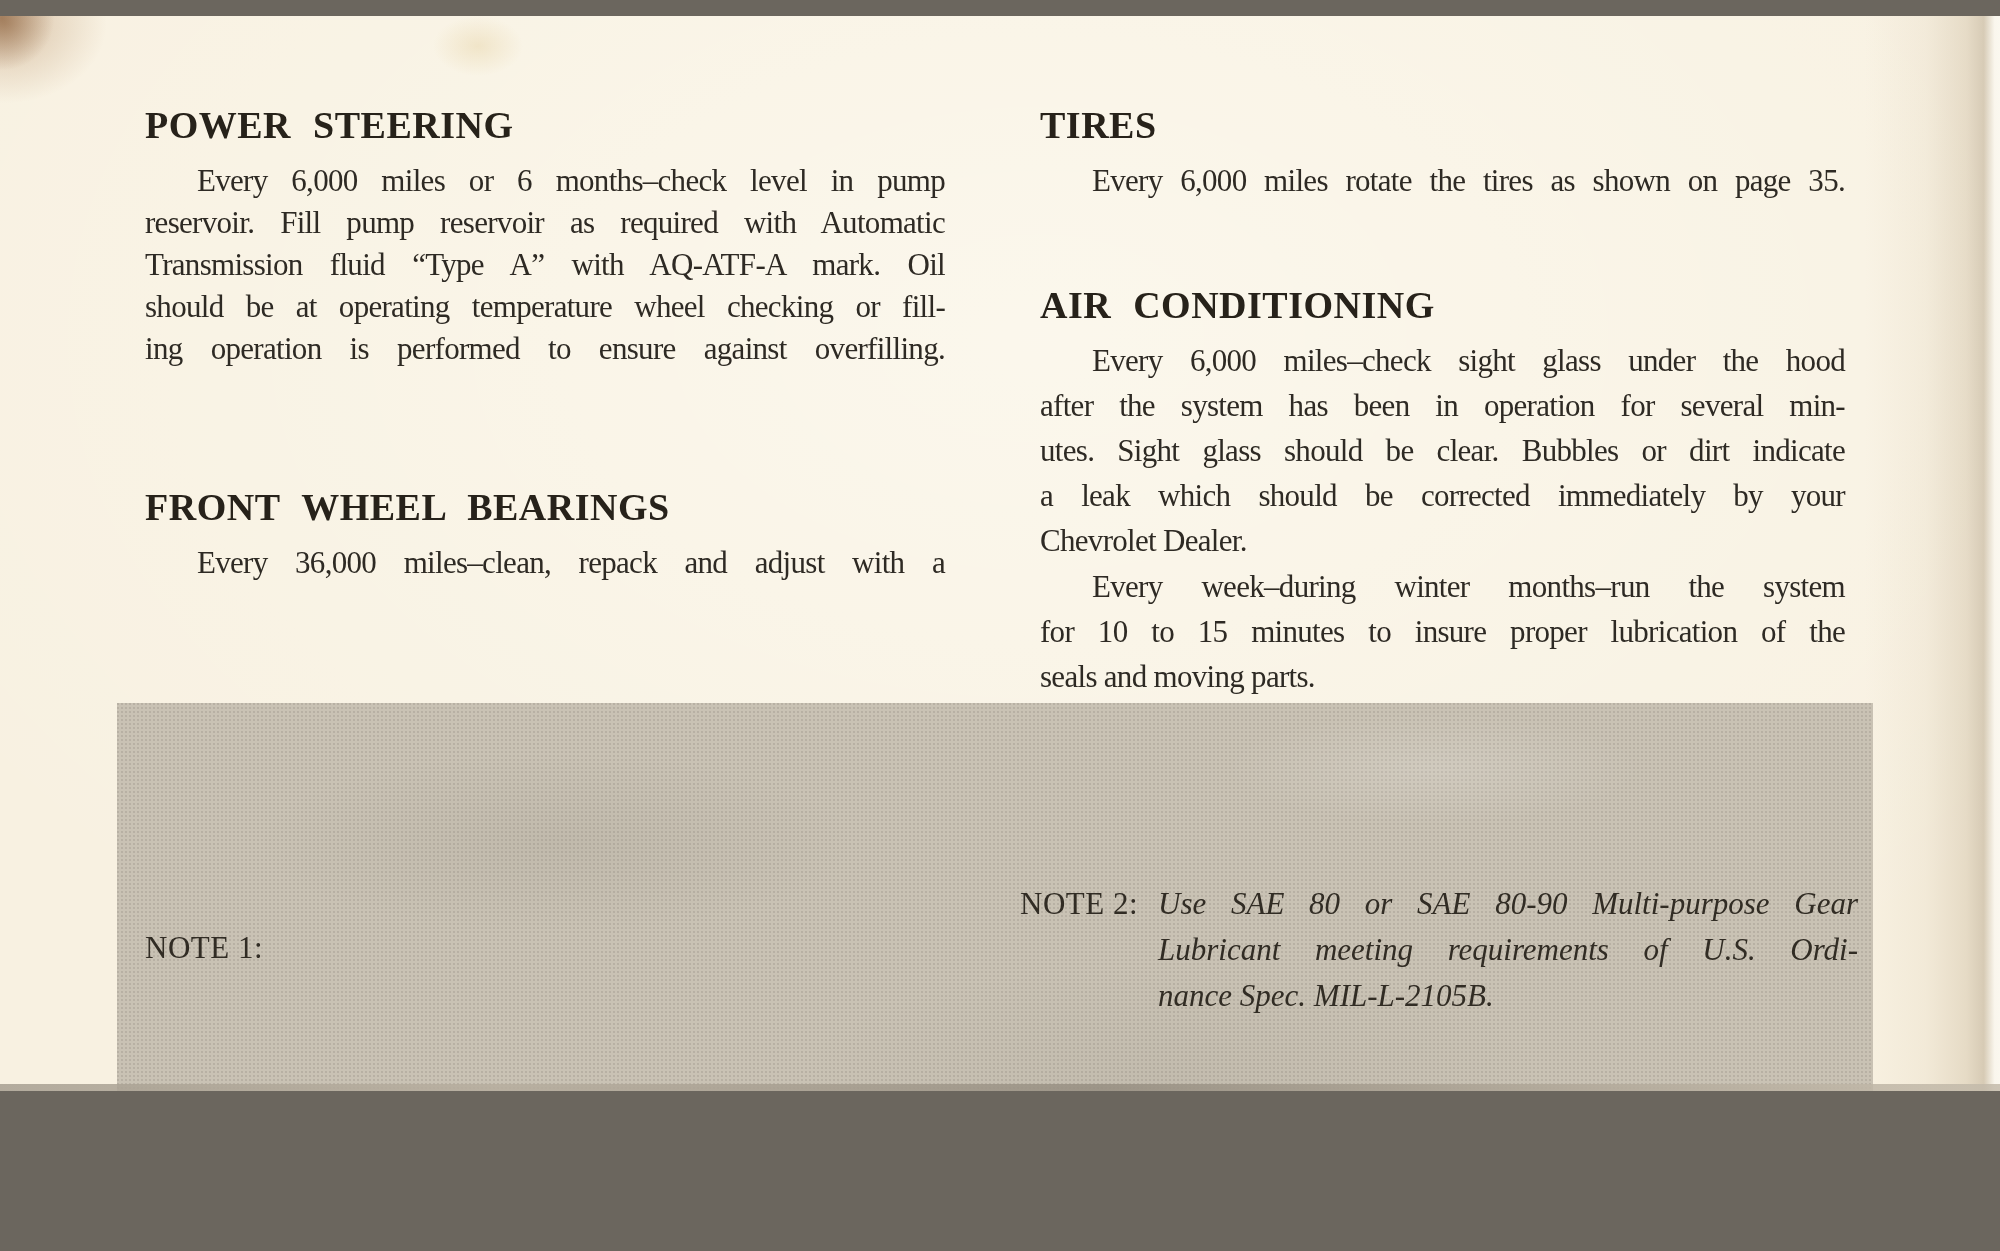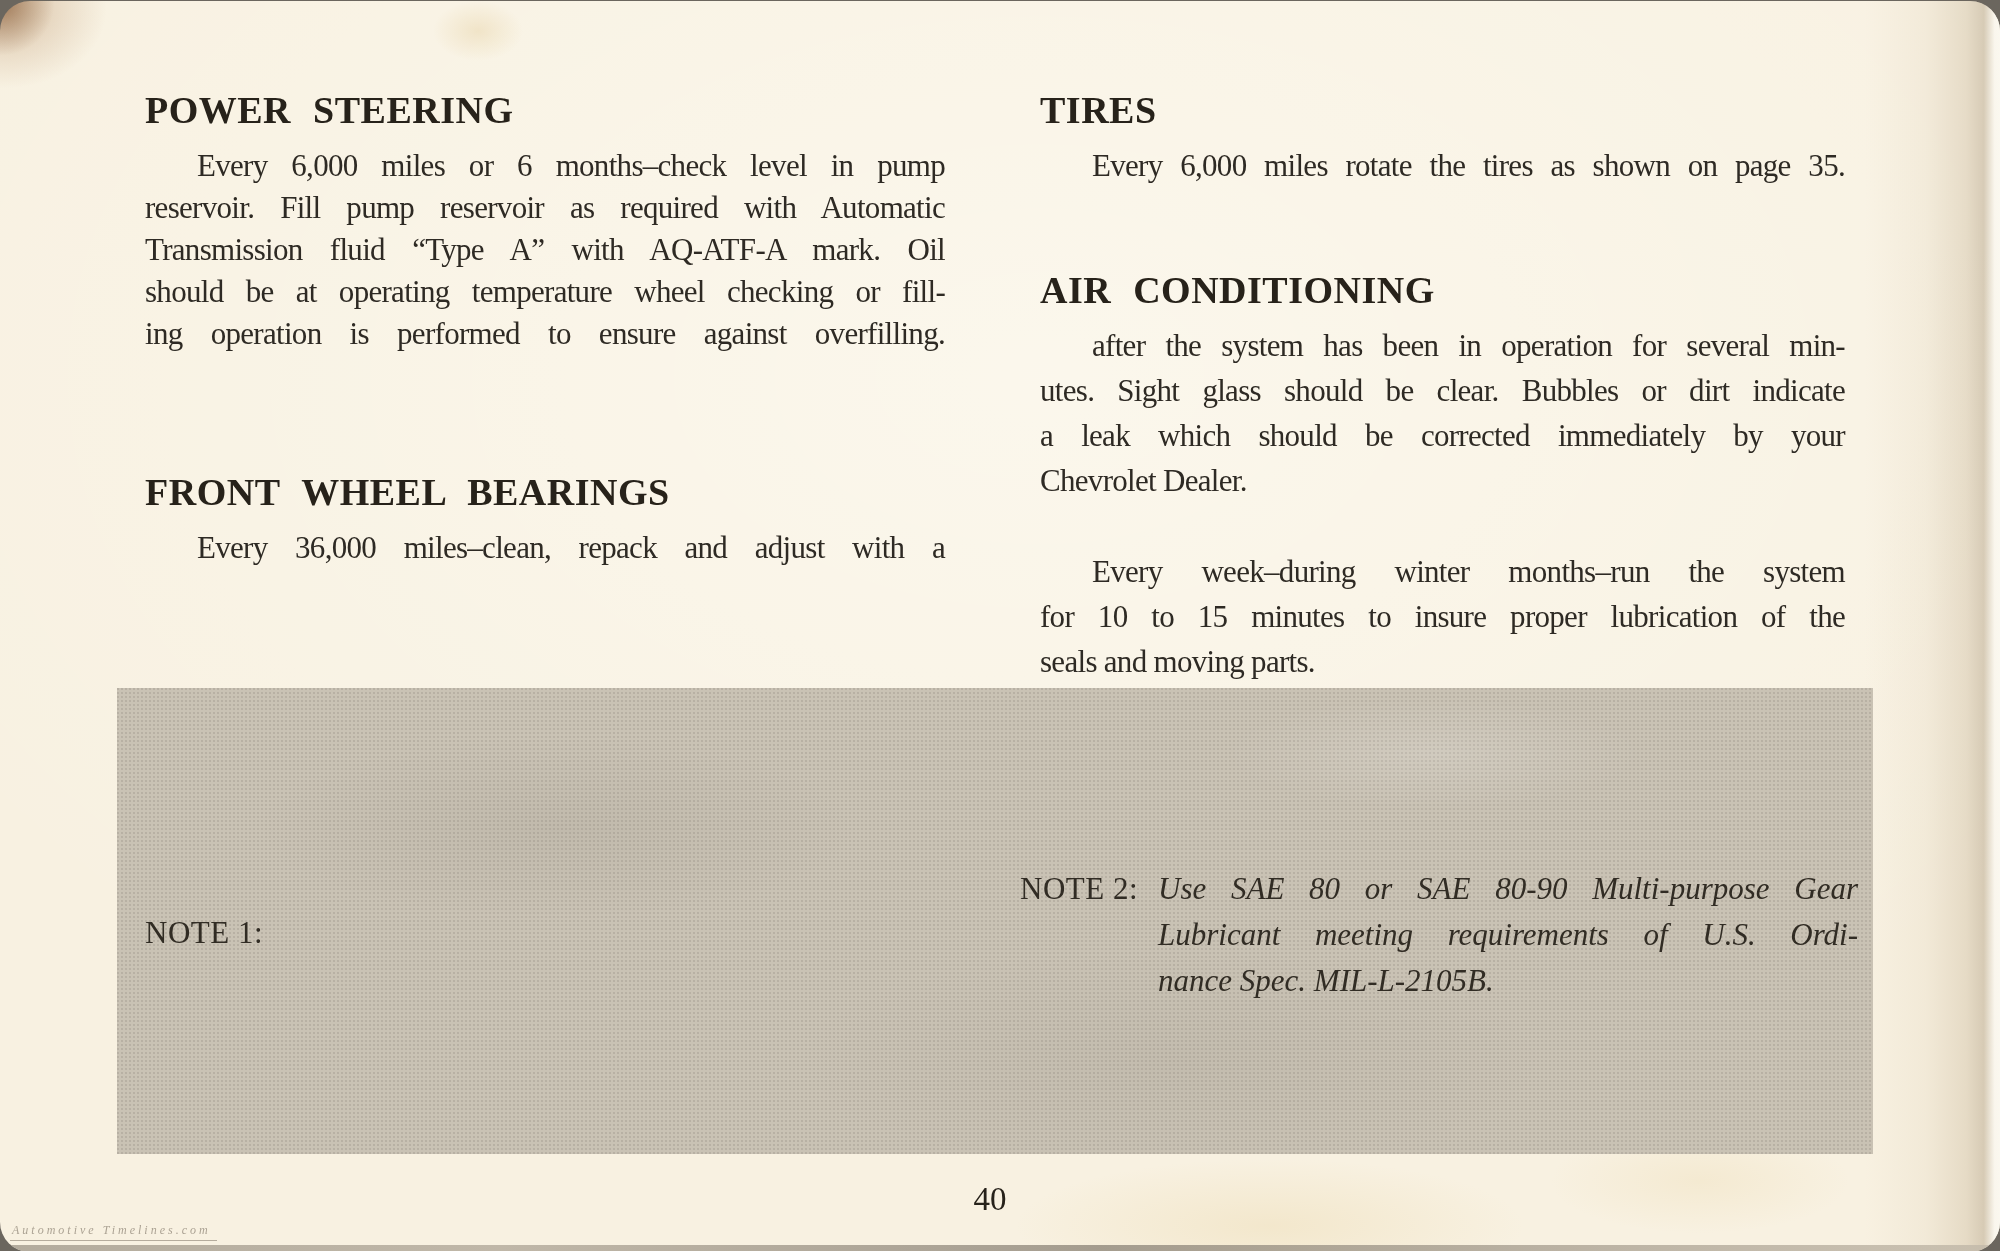--- a/index.html
+++ b/index.html
@@ -1,32 +1,31 @@
 <!DOCTYPE html>
 <html><head>
 <meta charset="utf-8">
 <style>
   html,body { margin:0; padding:0; }
   body { background:#6b665e; font-family:"Liberation Serif","DejaVu Serif",serif; }
 
   .page {
     position:relative;
-    width:2000px; height:1251px;
-    margin:1px auto;
+    width:2000px; height:1075px;
+    margin:16px auto;
     overflow:hidden;
     color:#2e2a24;
     background-color:#f8f1e1;
     background-image:
       radial-gradient(ellipse 70px 70px at 2px 2px,  rgba(116,68,30,0.55), rgba(116,68,30,0) 75%),
       radial-gradient(ellipse 140px 110px at 6px 8px, rgba(160,105,55,0.35), rgba(160,105,55,0) 72%),
       radial-gradient(ellipse 60px 40px at 478px 30px, rgba(210,175,95,0.22), rgba(210,175,95,0) 75%),
       radial-gradient(ellipse 340px 90px at 1270px 1225px, rgba(222,192,120,0.20), rgba(222,192,120,0) 75%),
       radial-gradient(ellipse 200px 70px at 1700px 1180px, rgba(222,192,120,0.15), rgba(222,192,120,0) 75%),
       radial-gradient(ellipse 1500px 950px at 52% 30%, rgba(255,255,250,0.45), rgba(255,255,250,0) 85%);
-    border-radius: 30px;
   }
 
   
   .col { position:absolute; top:88px; }
   .col-left  { left:145px;  width:800px; }
   .col-right { left:1040px; width:805px; }
 
   h2.heading {
     position:absolute; margin:0;
     font-size:38px; line-height:42px; font-weight:700;
@@ -126,20 +125,21 @@
   </div>
 
   <div class="col col-right">
     <h2 class="heading tires-h">TIRES</h2>
     <div class="para tires-p">
         <div class="line">Every 6,000 miles rotate the tires as shown on page 35.</div>
       </div>
 
     <h2 class="heading ac-h">AIR CONDITIONING</h2>
     <div class="para ac-p1">
+        <div class="line">Every 6,000 miles–check sight glass under the hood</div>
         <div class="line">after the system has been in operation for several min-</div>
         <div class="line">utes. Sight glass should be clear. Bubbles or dirt indicate</div>
         <div class="line">a leak which should be corrected immediately by your</div>
         <div class="line last">Chevrolet Dealer.</div>
       </div>
     <div class="para ac-p2">
         <div class="line">Every week–during winter months–run the system</div>
         <div class="line">for 10 to 15 minutes to insure proper lubrication of the</div>
         <div class="line last">seals and moving parts.</div>
       </div>

